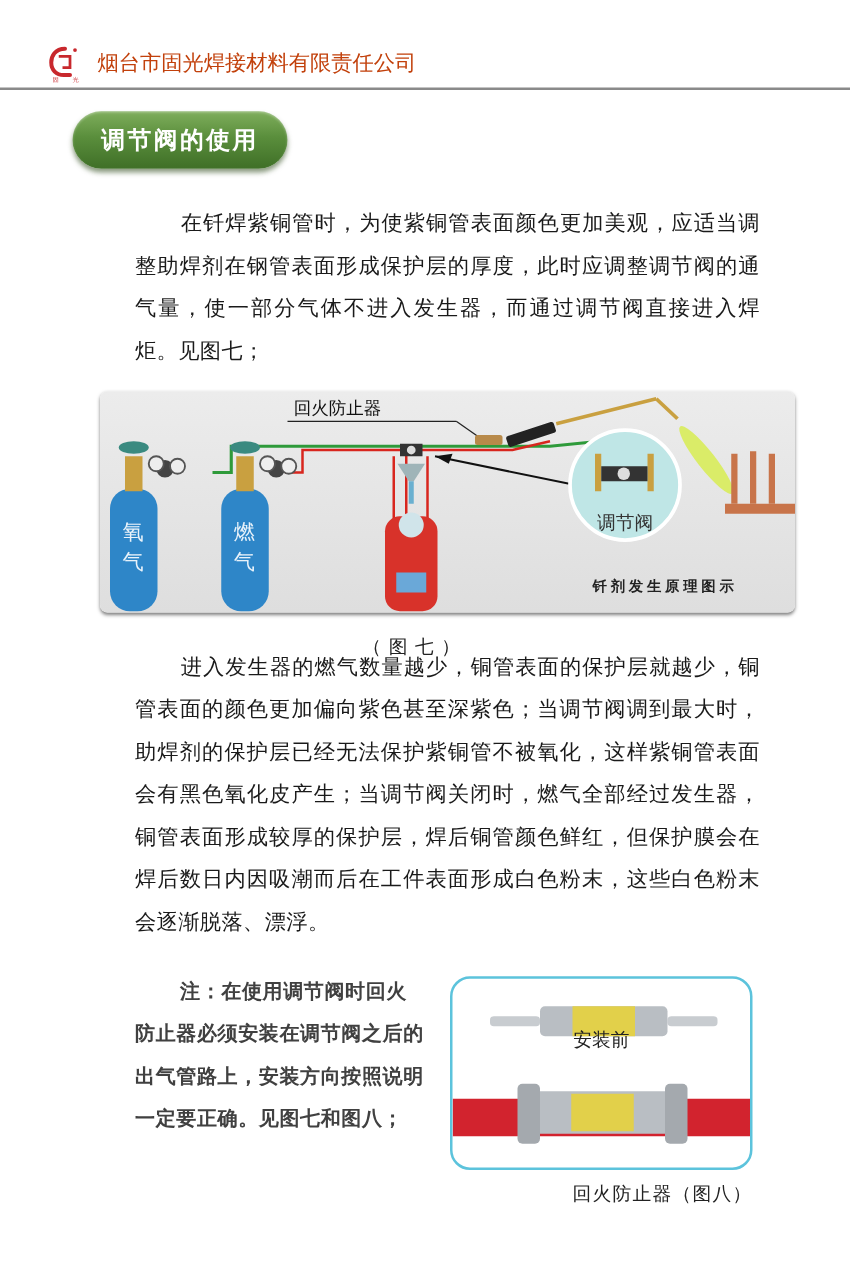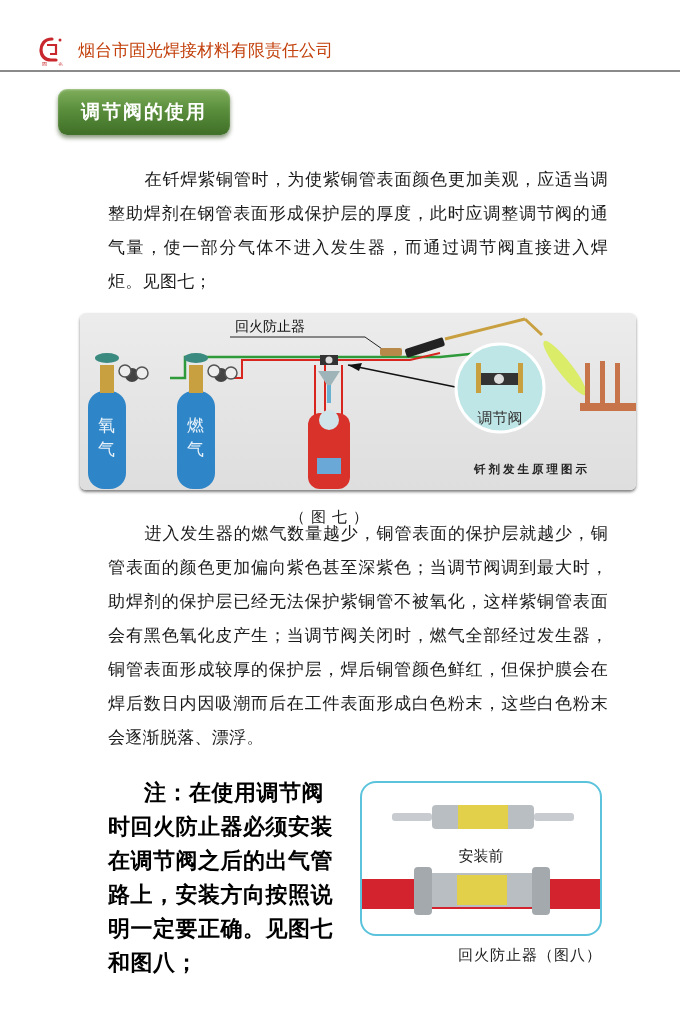--- a/index.html
+++ b/index.html
@@ -8,21 +8,21 @@
 
     
     .header { position: absolute; left: 0; top: 0; width: 680px; height: 72px; }
     .logo { position: absolute; left: 38px; top: 36px; width: 32px; height: 30px; }
     .company { position: absolute; left: 78px; top: 39px; font-size: 17px; color: #c2410c; letter-spacing: 0px; font-weight: normal; }
     .header-rule { position: absolute; left: 0; top: 70px; width: 680px; height: 2px; background: #8a8a8a; }
 
     
     .pill {
       position: absolute; left: 58px; top: 89px; width: 172px; height: 46px;
-      border-radius: 9px;
+      border-radius: 23px;
       background: linear-gradient(180deg, #7fae5c 0%, #5a8e3c 45%, #3f6f27 100%);
       box-shadow: 0 3px 4px rgba(40,70,20,0.55), inset 0 1px 2px rgba(255,255,255,0.35);
       display: flex; align-items: center; justify-content: center;
     }
     .pill span { color: #fff; font-size: 19px; font-weight: bold; letter-spacing: 2px; }
 
     
     .para { position: absolute; left: 108px; width: 500px; font-size: 17px; line-height: 34px; letter-spacing: 0.3px; color: #1a1a1a; text-align: justify; }
     .para .indent { display: inline-block; width: 36px; }
     #para1 { top: 162px; }
@@ -33,21 +33,21 @@
       position: absolute; left: 80px; top: 313px; width: 556px; height: 177px;
       border-radius: 6px;
       background: linear-gradient(180deg, #ececec 0%, #dedede 100%);
       box-shadow: 0 2px 3px rgba(0,0,0,0.5);
       overflow: hidden;
     }
     .fig7 svg { position: absolute; left: 0; top: 0; }
     .fig7-caption { position: absolute; left: 0; top: 508px; width: 664px; text-align: center; font-size: 15px; color: #222; letter-spacing: 6px; }
 
     
-    .note { position: absolute; left: 108px; top: 776px; width: 232px; font-size: 22px; line-height: 34px; font-weight: bold; color: #000000; letter-spacing: 0.5px; }
+    .note { position: absolute; left: 108px; top: 776px; width: 232px; font-size: 16px; line-height: 34px; font-weight: bold; color: #404040; letter-spacing: 0.5px; }
     .note .indent { display: inline-block; width: 36px; }
 
     
     .fig8 {
       position: absolute; left: 360px; top: 781px; width: 242px; height: 155px;
       border: 2px solid #5cc3dc; border-radius: 16px; background: #fff; overflow: hidden;
     }
     .fig8 svg { position: absolute; left: 0; top: 0; }
     .fig8-label { position: absolute; left: 0; width: 100%; text-align: center; font-size: 15px; color: #222; }
     .fig8-caption { position: absolute; left: 360px; top: 946px; width: 242px; text-align: right; font-size: 15px; color: #222; letter-spacing: 1px; }
@@ -151,15 +151,15 @@
     <rect x="172" y="30" width="40" height="8" rx="3" fill="#c8ccd0"></rect>
     <rect x="70" y="22" width="102" height="24" rx="4" fill="#b9bec3"></rect>
     <rect x="96" y="22" width="50" height="24" fill="#e2d04a"></rect>
 
     <rect x="0" y="96" width="242" height="30" fill="#d2232e"></rect>
     <rect x="56" y="90" width="130" height="34" rx="4" fill="#b9bec3"></rect>
     <rect x="95" y="92" width="50" height="30" fill="#e2d04a"></rect>
     <rect x="52" y="84" width="18" height="48" rx="4" fill="#a4a9ae"></rect>
     <rect x="170" y="84" width="18" height="48" rx="4" fill="#a4a9ae"></rect>
   </svg>
-  <div class="fig8-label" style="top:64px;">安装前</div>
+  <div class="fig8-label" style="top:40px;">安装前</div>
 </div>
 <div class="fig8-caption">回火防止器（图八）</div>
 
 </body></html>

